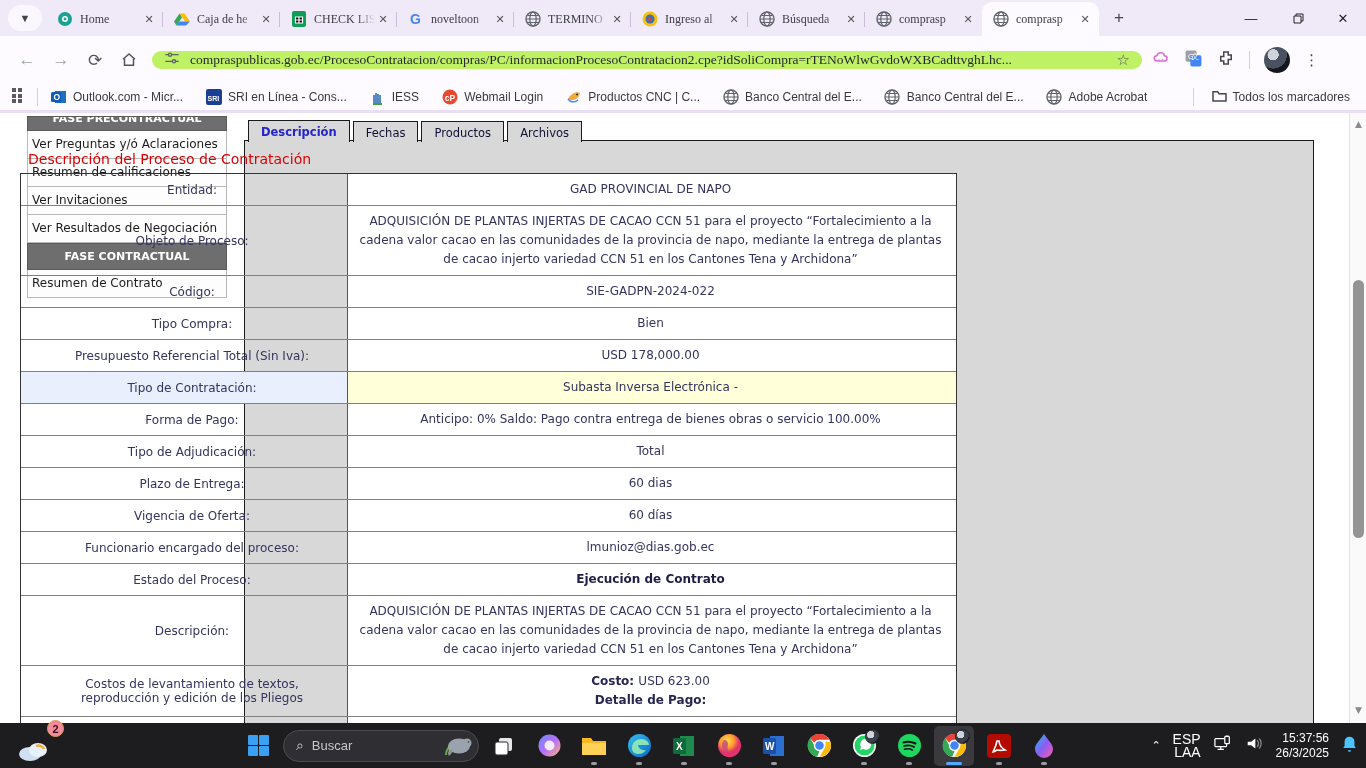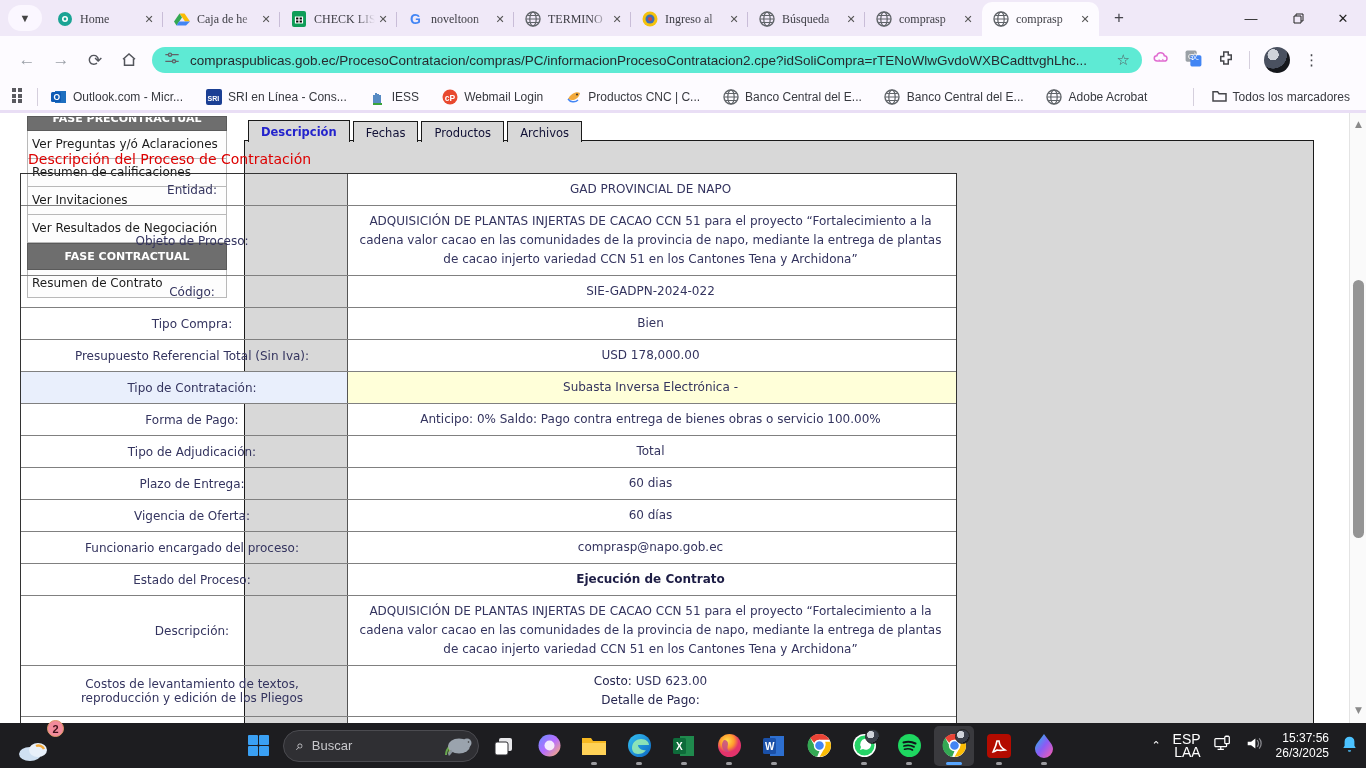--- a/index.html
+++ b/index.html
@@ -29,22 +29,22 @@
   .winctrls { margin-left:auto; display:flex; height:36px; }
   .winbtn { width:46px; height:36px; display:flex; align-items:center; justify-content:center;
             color:#222; font-size:13px; }
   .favicon { width:17px; height:17px; flex:none; display:flex; align-items:center; justify-content:center; }
 
   .toolbar { position:absolute; left:0; top:36px; width:1366px; height:48px; background:#fdfbff;
              display:flex; align-items:center; padding:0 10px; }
   .navbtn { width:34px; height:34px; display:flex; align-items:center; justify-content:center;
             border-radius:17px; color:#53555c; font-size:17px; flex:none; }
   .navbtn.dim { color:#9ba0a8; }
-  .urlbar { flex:none; width:990px; height:26px; background:#5eead4; border-radius:17px;
-            display:flex; align-items:center; padding:0 12px; margin-left:6px; }
+  .urlbar { flex:none; width:990px; height:18px; background:#bef264; border-radius:17px;
+            display:flex; align-items:center; padding:0 12px; margin-left:6px;font-family:Liberation Serif, serif; }
   .urltext { font-size:13.5px; color:#27292e; white-space:nowrap; overflow:hidden; flex:1; margin-left:10px; }
   .tool-icons { display:flex; align-items:center; margin-left:10px; gap:14px; }
   .tooldiv { width:1px; height:18px; background:#d5cfdd; }
 
   .bookmarks { position:absolute; left:0; top:84px; width:1366px; height:29px; background:#fdfbff;
                display:flex; align-items:center; padding:0 12px; border-bottom:3px solid #e9def5; }
   .bm { display:flex; align-items:center; gap:6px; font-size:12px; color:#37393f;
         margin-right:22px; white-space:nowrap; }
   .bm-right { margin-left:auto; display:flex; align-items:center; gap:18px; }
 
@@ -75,21 +75,21 @@
   .ptable { position:absolute; left:20px; top:60px; width:937px; border:1px solid #333;
             border-bottom:none;text-align:center; }
   .prow { display:flex; border-bottom:1px solid #808080; }
   .prow:last-child { border-bottom:none; }
   .plabel { width:327px; flex:none; padding:6px 8px 6px 24px; font-size:12px; color:#34345f;
             border-right:1px solid #555; display:flex; flex-direction:column; justify-content:center; }
   .pvalue { flex:1; background:#fff; padding:6px 10px 6px 7px; font-size:12px; color:#34345f;
             line-height:19px; display:flex; flex-direction:column; justify-content:center; }
   .prow.hl .plabel { background:#e9effc; }
   .prow.hl .pvalue { background:#ffffd9; }
-  .pvalue b, .plabel b { font-weight:normal; color:#26264f; }
+  .pvalue b, .plabel b { font-weight:bold; color:#26264f; }
   .pvalue.vbold { font-weight:bold; color:#1d1d45; }
 
   
   .pscroll { position:absolute; right:0; top:0; width:17px; height:610px; background:#fafafa;
              border-left:1px solid #e4e4e4; }
   .pscroll .arrow { position:absolute; left:0; width:17px; text-align:center; color:#8a8a8a;
                     font-size:9px; }
   .pthumb { position:absolute; left:3px; width:11px; top:167px; height:258px; background:#949494;
             border-radius:6px; }
 
@@ -500,21 +500,21 @@
           </div>
           <div class="pvalue">
             <div><span>60 días</span></div>
           </div>
         </div>
         <div class="prow">
           <div class="plabel">
             <div>Funcionario encargado del proceso:</div>
           </div>
           <div class="pvalue">
-            <div><span>comprasp@napo.gob.ec</span></div>
+            <div><span>lmunioz@dias.gob.ec</span></div>
           </div>
         </div>
         <div class="prow">
           <div class="plabel">
             <div>Estado del Proceso:</div>
           </div>
           <div class="pvalue vbold">
             <div><span>Ejecución de Contrato</span></div>
           </div>
         </div>

